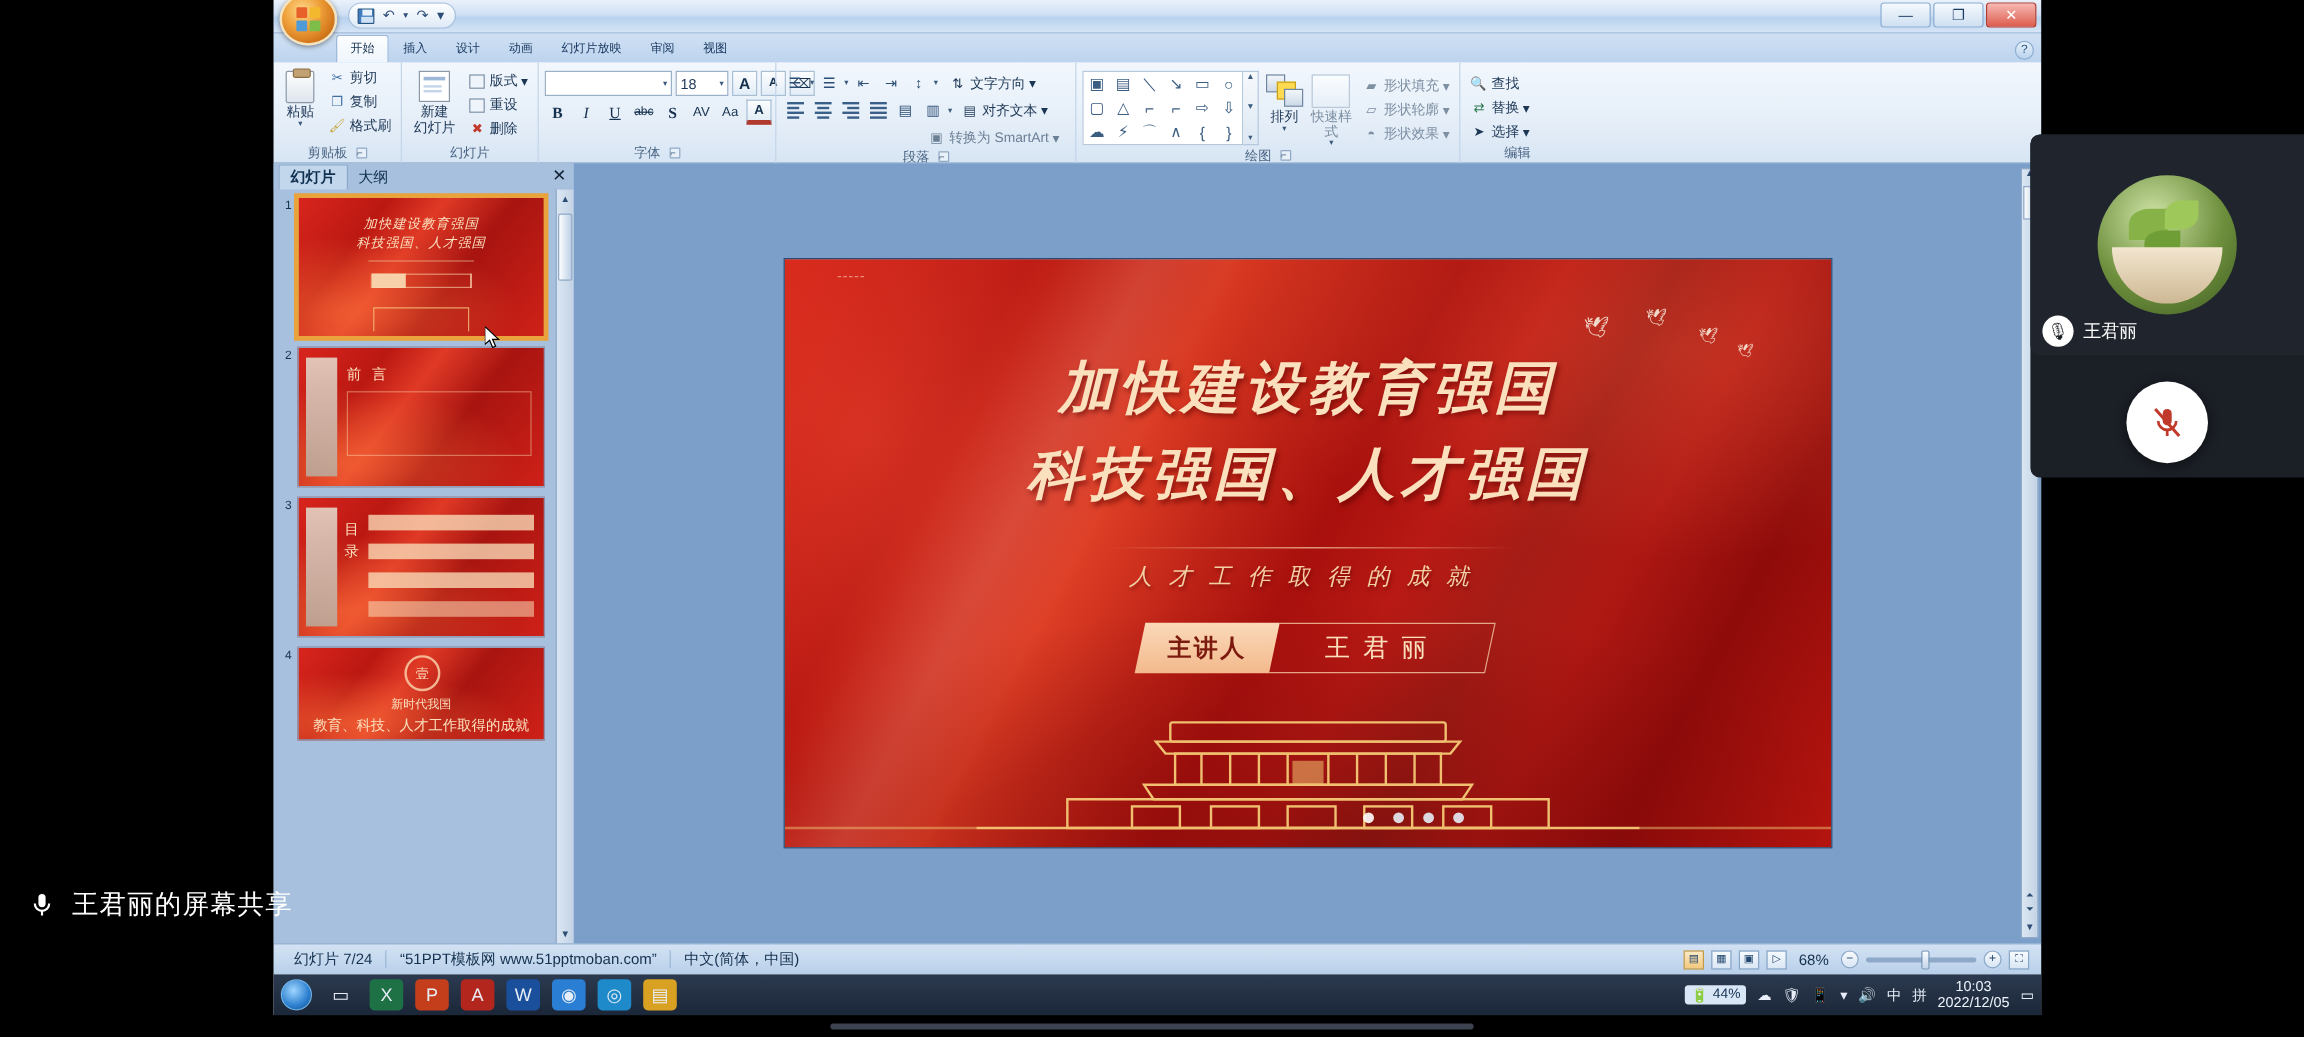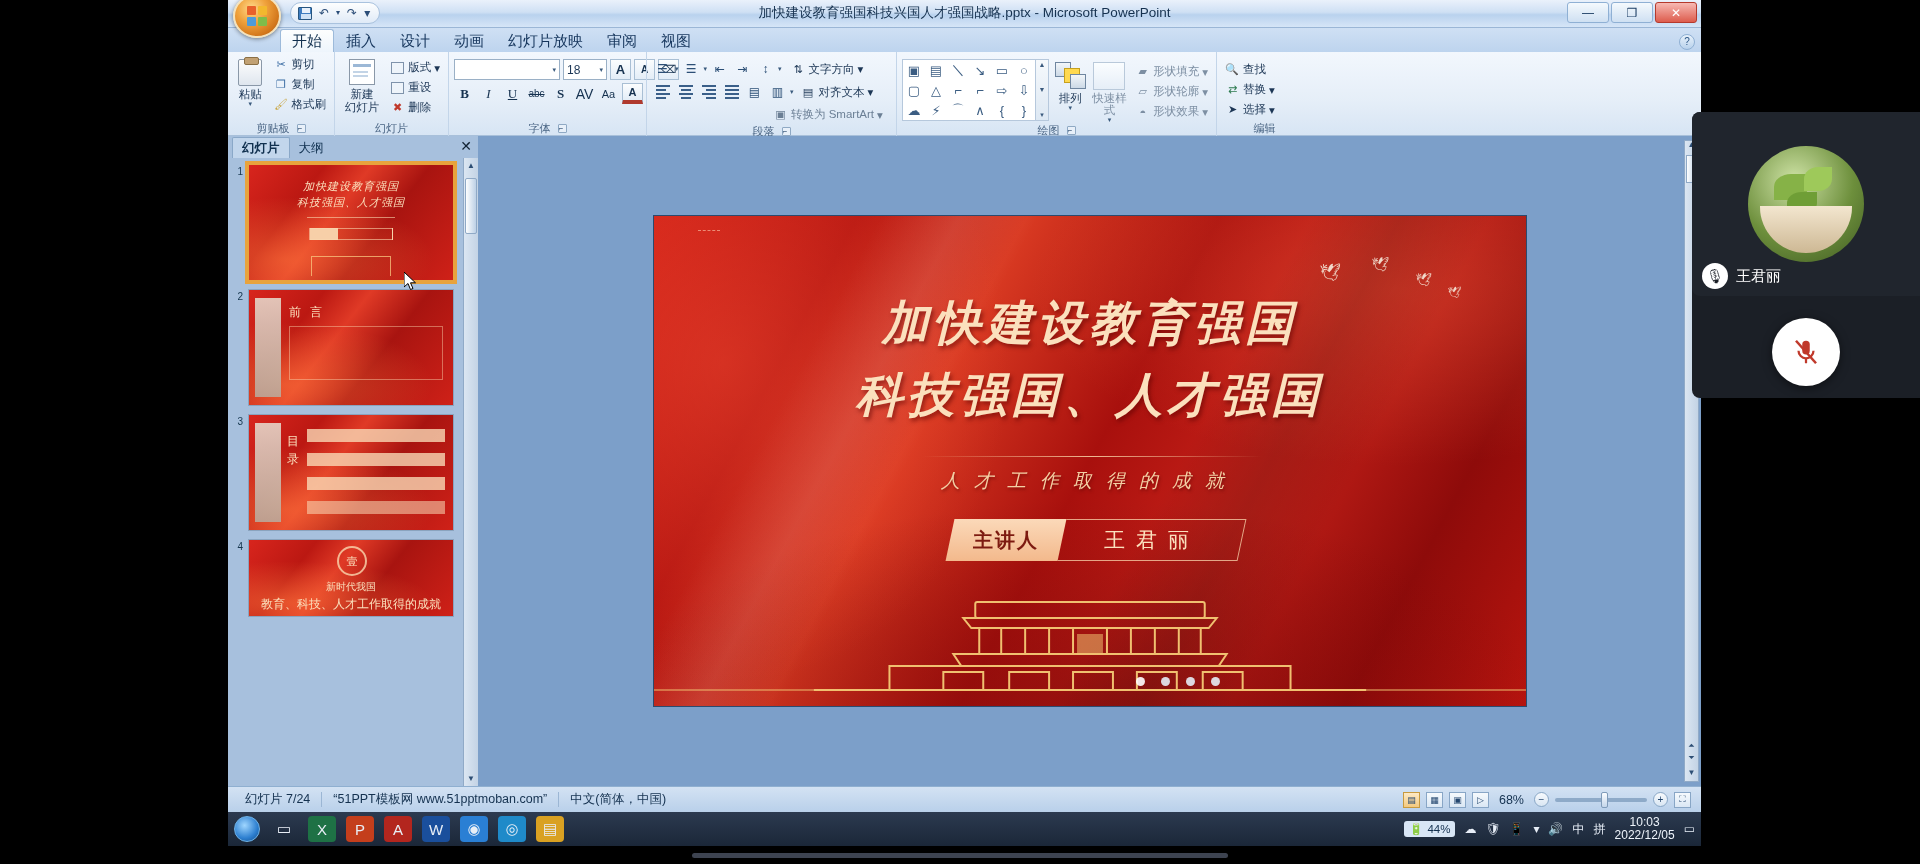--- a/index.html
+++ b/index.html
@@ -37,21 +37,21 @@
     font-size:13.5px; color:#15314f; }
   .wbtns { position:absolute; right:4px; top:2px; display:flex; gap:2px; }
   .wbtn { width:42px; height:21px; border:1px solid #8fb0d4; border-radius:3px;
     background:linear-gradient(180deg,#f4f9fd,#cfe0f2); display:flex; align-items:center;
     justify-content:center; font-size:12px; color:#1b3c63; }
   .wbtn.close { background:linear-gradient(180deg,#f7b9b3,#dd5c4d); border-color:#b5392c; color:#fff; }
 
   
   .tabs { height:24px; background:linear-gradient(180deg,#cfe0f4,#bdd4ee);
     display:flex; align-items:flex-end; padding-left:52px; position:relative; }
-  .tab { padding:2px 11px 3px; font-size:15px; color:#15355c; line-height:17px;
+  .tab { padding:2px 11px 3px; font-size:10px; color:#15355c; line-height:17px;
     border:1px solid transparent; border-bottom:none; }
   .tab.active { background:linear-gradient(180deg,#fdfefe,#eef5fc); border-color:#9dbada;
     border-radius:3px 3px 0 0; color:#12304f; }
   .help-orb { position:absolute; right:6px; bottom:2px; width:16px; height:16px; border-radius:50%;
     background:linear-gradient(180deg,#e7f1fb,#b9d2ec); border:1px solid #8fb0d4;
     font-size:10px; color:#2a5585; text-align:center; line-height:14px; }
 
   
   .ribbon { height:84px; background:linear-gradient(180deg,#f2f7fd 0%, #e5eef8 60%, #d7e5f4 100%);
     border-bottom:1px solid #a8c0da; display:flex; position:relative; }
@@ -289,21 +289,20 @@
             <i></i>
         </div>
       </div>
       <div class="qat">
         <span class="sv"></span>
         <span class="ic">↶</span>
         <span class="ic" style="font-size:8px">▾</span>
         <span class="ic">↷</span>
         <span class="ic">▾</span>
       </div>
-      <div class="win-title">加快建设教育强国科技兴国人才强国战略.pptx - Microsoft PowerPoint</div>
       <div class="wbtns">
         <div class="wbtn">—</div>
         <div class="wbtn">❐</div>
         <div class="wbtn close">✕</div>
       </div>
     </div>
 
     <div class="tabs">
       <div class="tab active">开始</div>
       <div class="tab">插入</div>
@@ -399,21 +398,21 @@
             <div class="fbtn sq">
               <span style="font-size:11px">⌫</span>
             </div>
           </div>
           <div class="fontrow">
             <div class="fbtn" style="font-weight:bold;font-family:'Liberation Serif',serif">B</div>
             <div class="fbtn" style="font-style:italic;font-family:'Liberation Serif',serif">I</div>
             <div class="fbtn" style="text-decoration:underline;font-family:'Liberation Serif',serif">U</div>
             <div class="fbtn" style="text-decoration:line-through;font-size:10px">abc</div>
             <div class="fbtn" style="font-weight:bold;font-family:'Liberation Serif',serif">S</div>
-            <div class="fbtn" style="font-size:14px">
+            <div class="fbtn" style="font-size:11px">
               <span>AV</span>
             </div>
             <div class="fbtn" style="font-size:11px">
               <span>Aa</span>
             </div>
             <div class="fbtn sq" style="border-bottom:4px solid #b03a2e">
               <span style="font-size:11px;font-weight:bold">A</span>
             </div>
           </div>
         </div>
@@ -799,20 +798,30 @@
     <div class="micbig">
       <svg viewBox="0 0 24 24">
         <rect x="9" y="3" width="6" height="11" rx="3" fill="#c0392b"></rect>
         <path d="M6 11a6 6 0 0 0 12 0" stroke="#c0392b" stroke-width="1.8" fill="none"></path>
         <line x1="12" y1="17" x2="12" y2="21" stroke="#c0392b" stroke-width="1.8"></line>
         <line x1="4" y1="3" x2="20" y2="21" stroke="#c0392b" stroke-width="2"></line>
       </svg>
     </div>
   </div>
 
+  <div class="share">
+    <span class="mic">
+      <svg viewBox="0 0 24 24" width="24" height="30">
+        <rect x="9" y="3" width="6" height="11" rx="3" fill="#ffffff"></rect>
+        <path d="M6 11a6 6 0 0 0 12 0" stroke="#ffffff" stroke-width="1.8" fill="none"></path>
+        <line x1="12" y1="17" x2="12" y2="21" stroke="#ffffff" stroke-width="1.8"></line>
+      </svg>
+    </span>
+    <span class="txt">王君丽的屏幕共享</span>
+  </div>
 
   <div class="cursor">
     <svg viewBox="0 0 14 20" width="14" height="20">
       <path d="M0 0 L0 15 L4 11.5 L6.5 17.5 L9 16.5 L6.5 10.8 L11.5 10.8 Z" fill="#fff" stroke="#000" stroke-width="1"></path>
     </svg>
   </div>
 
   <div class="botbar">
     <div class="tr"></div>
   </div>

